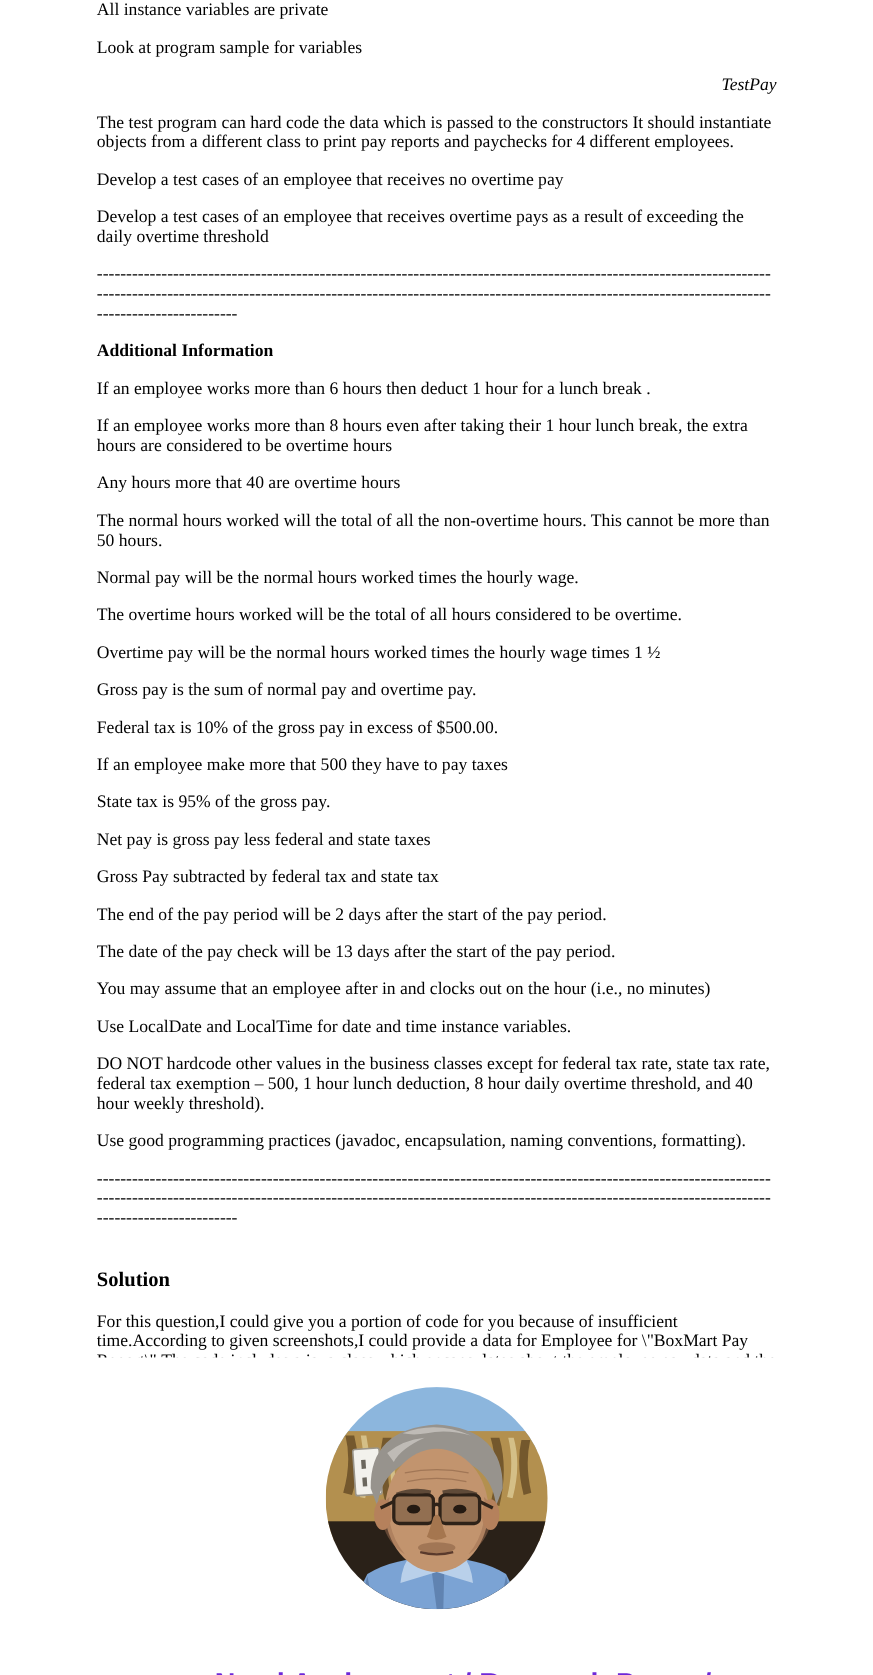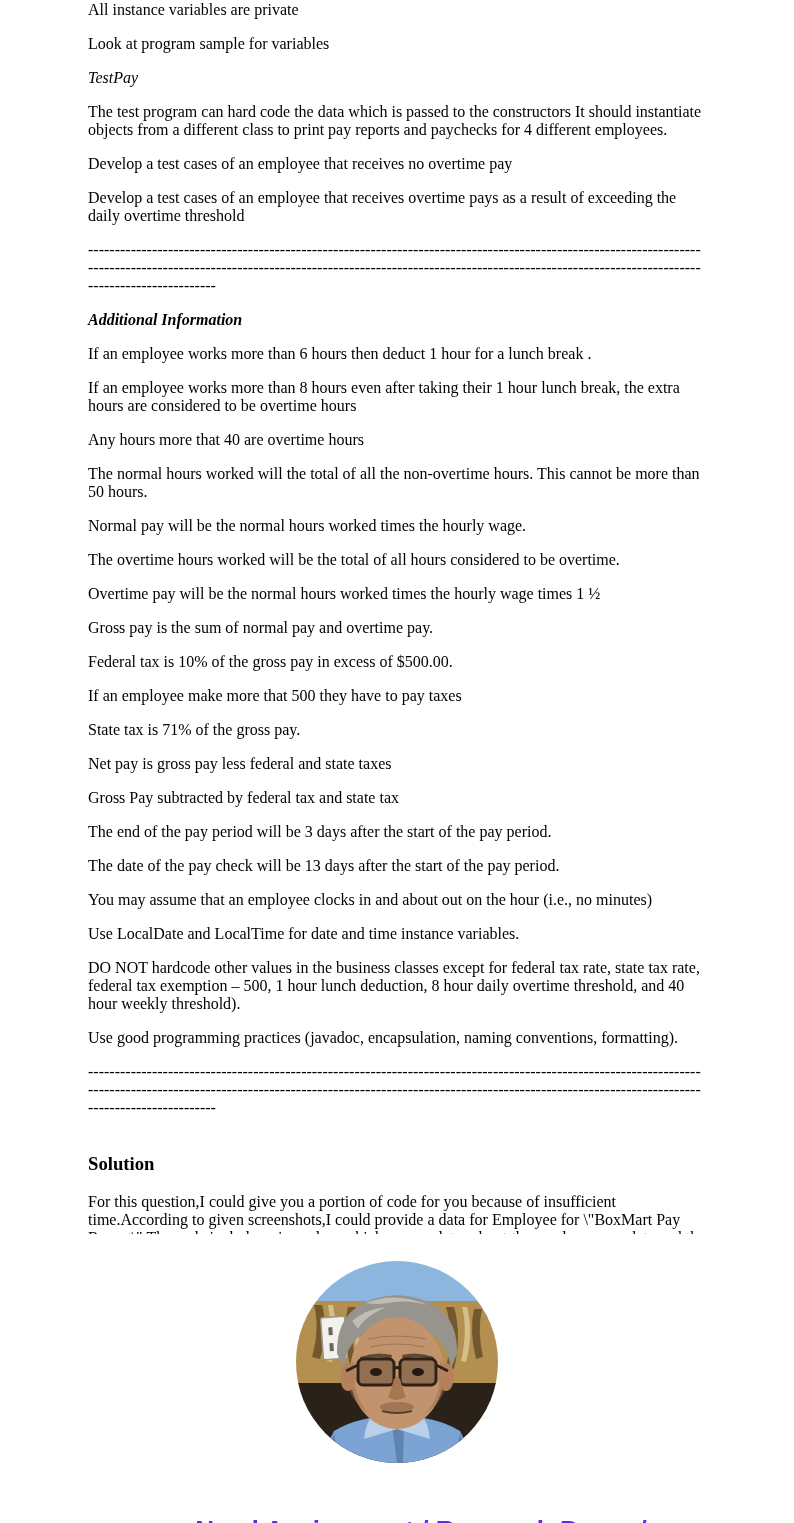--- a/index.html
+++ b/index.html
@@ -11,22 +11,22 @@
     color: #000000;
     font-family: "Liberation Serif", "DejaVu Serif", serif;
     font-size: 16px;
     line-height: normal;
     box-sizing: border-box;
     overflow: hidden;
   }
   .doc { margin: 0 8px; }
   .doc p { margin: 16px 0; }
   .doc p:first-child { margin-top: 1px; }
-  .doc p.italic { font-style: italic; }
-  .doc p.bold-italic { font-style: italic; font-weight: bold; }
+  .doc p.italic { font-style: italic; text-align: right; }
+  .doc p.bold-italic { font-weight: bold; }
   .doc p.sep {
     overflow-wrap: anywhere;
     word-break: break-all;
     letter-spacing: 0;
   }
   .doc .h-solution {
     font-weight: bold;
     font-size: 18.7px;
     margin: 36px 0 18px 0;
   }
@@ -75,26 +75,26 @@
       <p>If an employee works more than 6 hours then deduct 1 hour for a lunch break .</p>
       <p>If an employee works more than 8 hours even after taking their 1 hour lunch break, the extra&nbsp;&nbsp;&nbsp; hours are considered to be overtime hours</p>
       <p>Any hours more that 40 are overtime hours</p>
       <p>The normal hours worked will the total of all the non-overtime hours. This cannot be more than 50 hours.</p>
       <p>Normal pay will be the normal hours worked times the hourly wage.</p>
       <p>The overtime hours worked will be the total of all hours considered to be overtime.</p>
       <p>Overtime pay will be the normal hours worked times the hourly wage times 1 ½</p>
       <p>Gross pay is the sum of normal pay and overtime pay.</p>
       <p>Federal tax is 10% of the gross pay in excess of $500.00.</p>
       <p>If an employee make more that 500 they have to pay taxes</p>
-      <p>State tax is 71% of the gross pay.</p>
+      <p>State tax is 95% of the gross pay.</p>
       <p>Net pay is gross pay less federal and state taxes</p>
       <p>Gross Pay subtracted by federal tax and state tax</p>
-      <p>The end of the pay period will be 3 days after the start of the pay period.</p>
+      <p>The end of the pay period will be 2 days after the start of the pay period.</p>
       <p>The date of the pay check will be 13 days after the start of the pay period.</p>
-      <p>You may assume that an employee clocks in and about out on the hour (i.e., no minutes)</p>
+      <p>You may assume that an employee after in and clocks out on the hour (i.e., no minutes)</p>
       <p>Use LocalDate and LocalTime for date and time instance variables.</p>
       <p>DO NOT hardcode other values in the business classes except for federal tax rate, state tax rate, federal tax exemption – 500, 1 hour lunch deduction, 8 hour daily overtime threshold, and 40 hour weekly threshold).</p>
       <p>Use good programming practices (javadoc, encapsulation, naming conventions, formatting).</p>
       <p class="sep">--------------------------------------------------------------------------------------------------------------------------------------------------------------------------------------------------------------------------------------------------------------</p>
       <div class="h-solution">Solution</div>
       <p class="clipped">For this question,I could give you a portion of code for you because of insufficient time.According to given screenshots,I could provide a data for Employee for \"BoxMart Pay Report\".The code includes a java class which encapsulates about the employee pay data and the methods to calculate the pay report and paycheck details for the employees.</p>
     </div>
 
   <div class="avatar-wrap">
     <svg width="202" height="202" viewBox="0 0 202 202" xmlns="http://www.w3.org/2000/svg">

